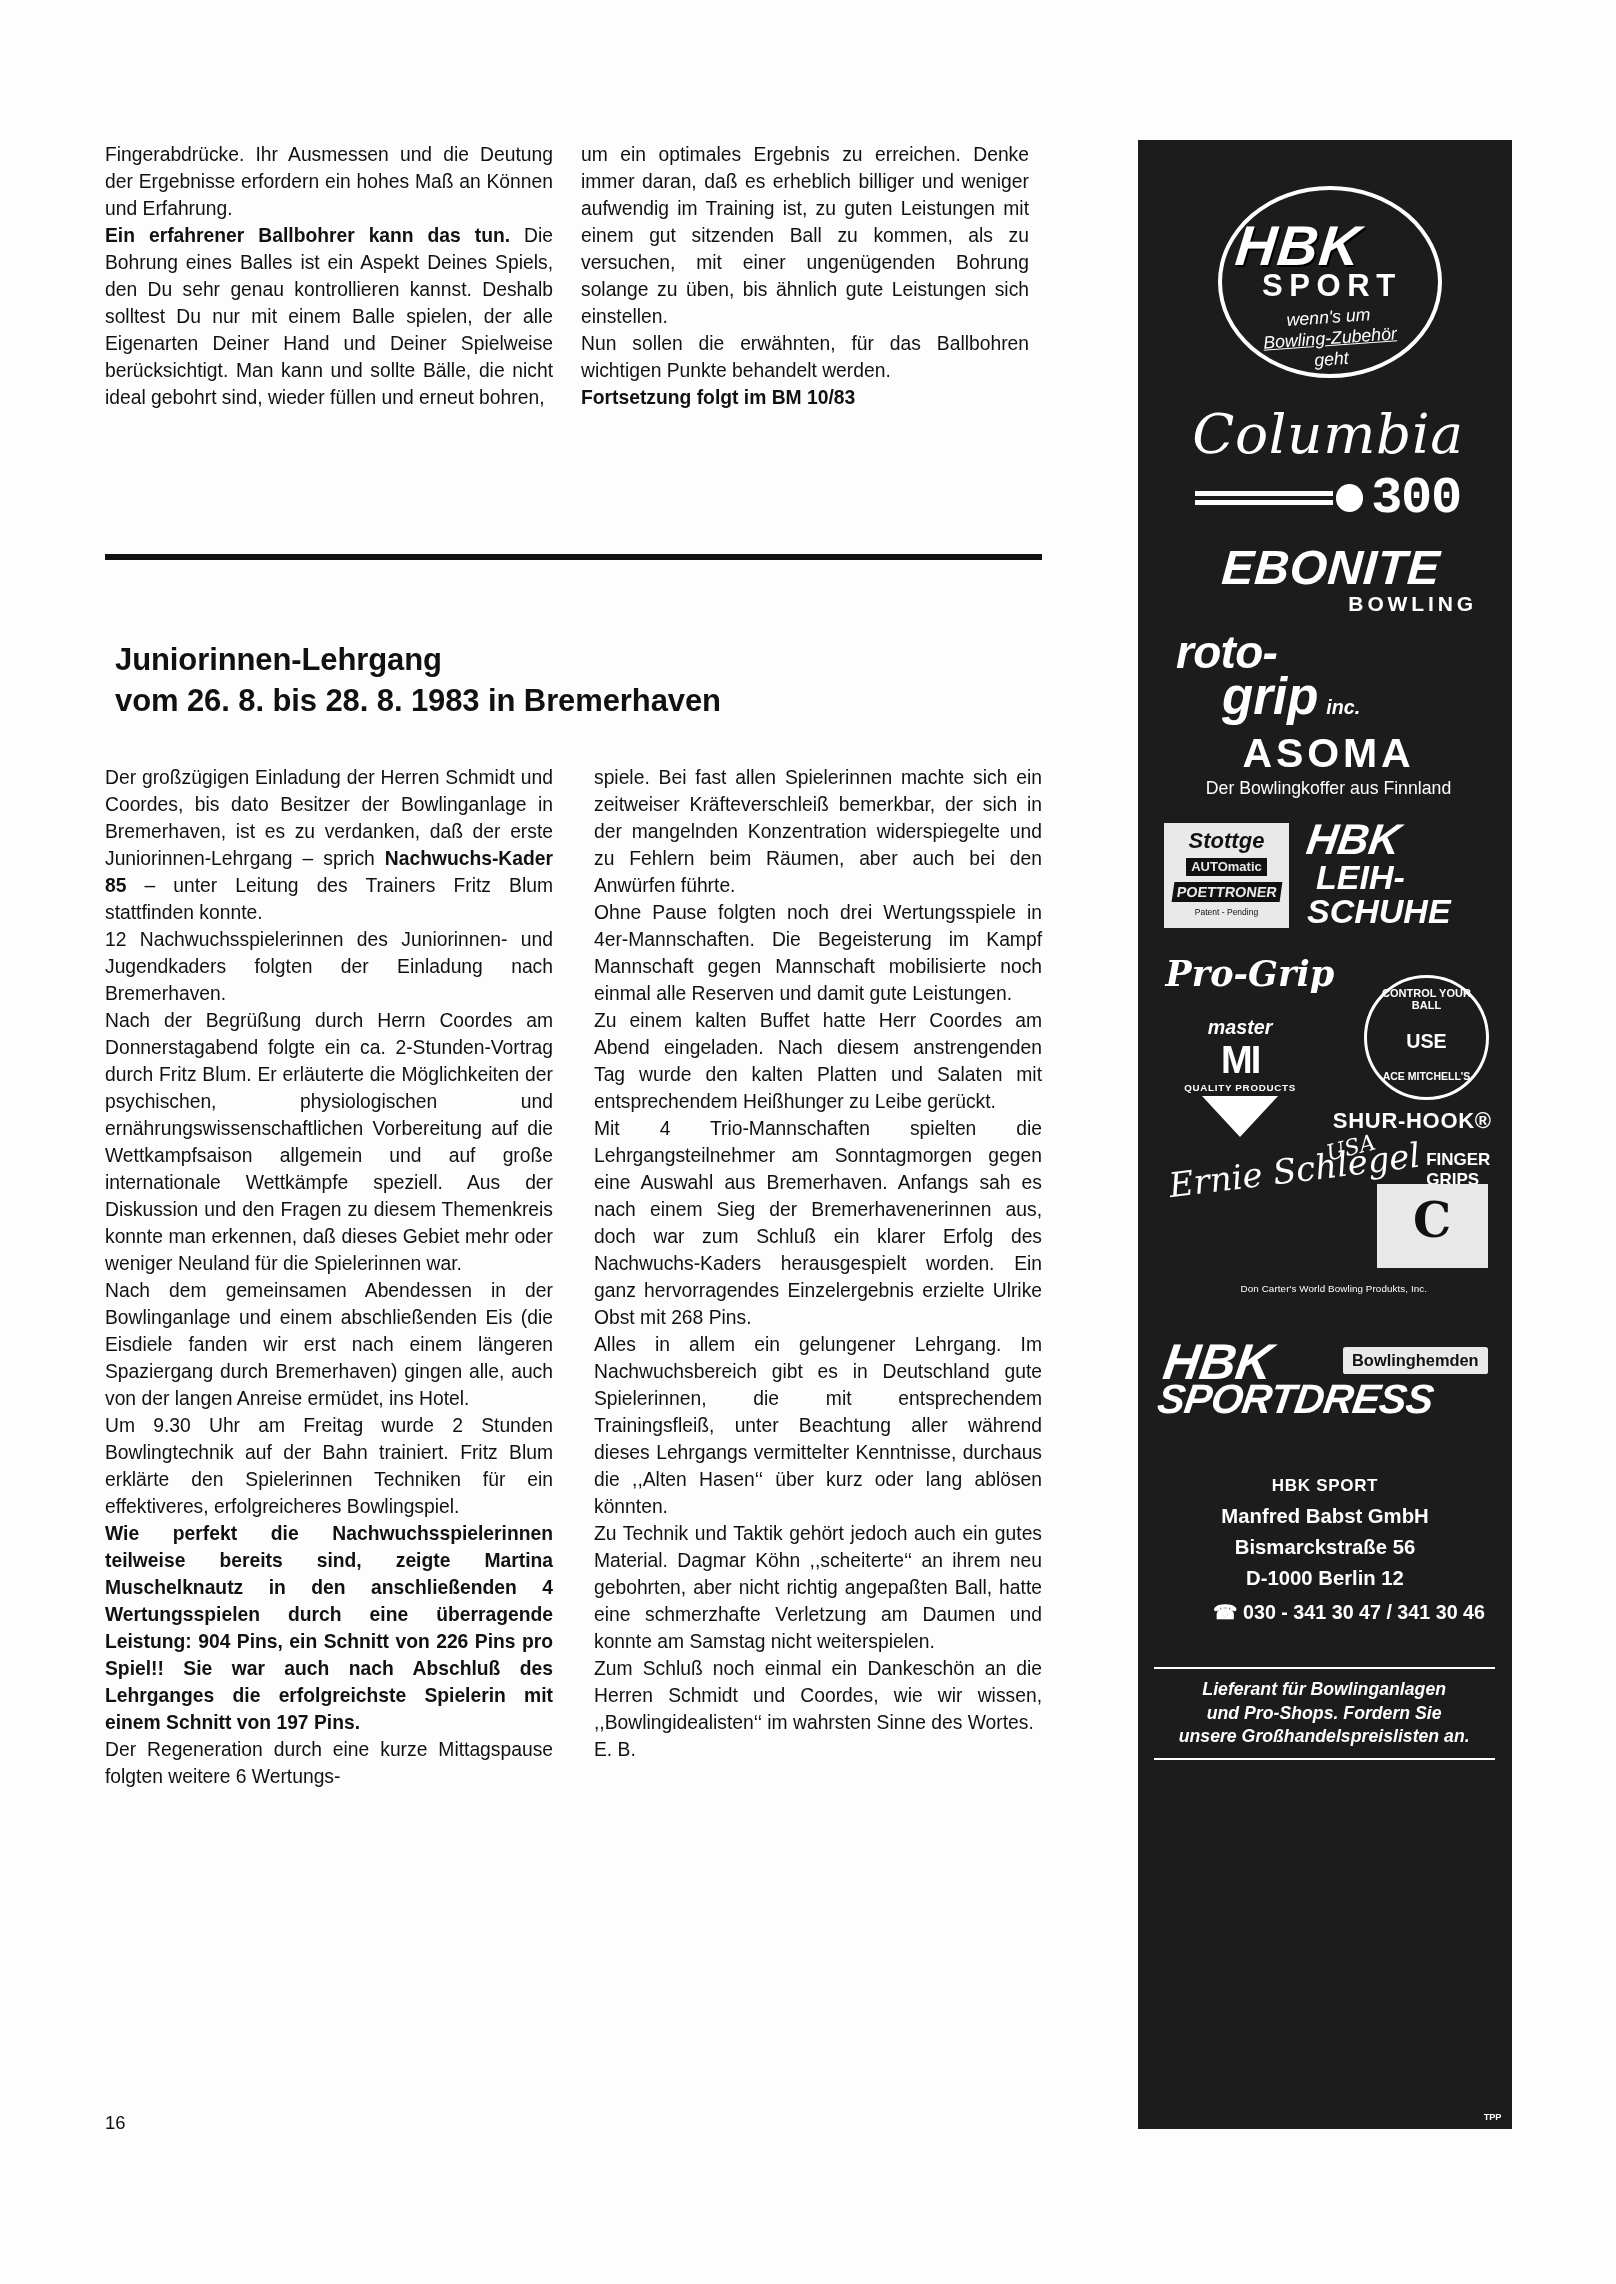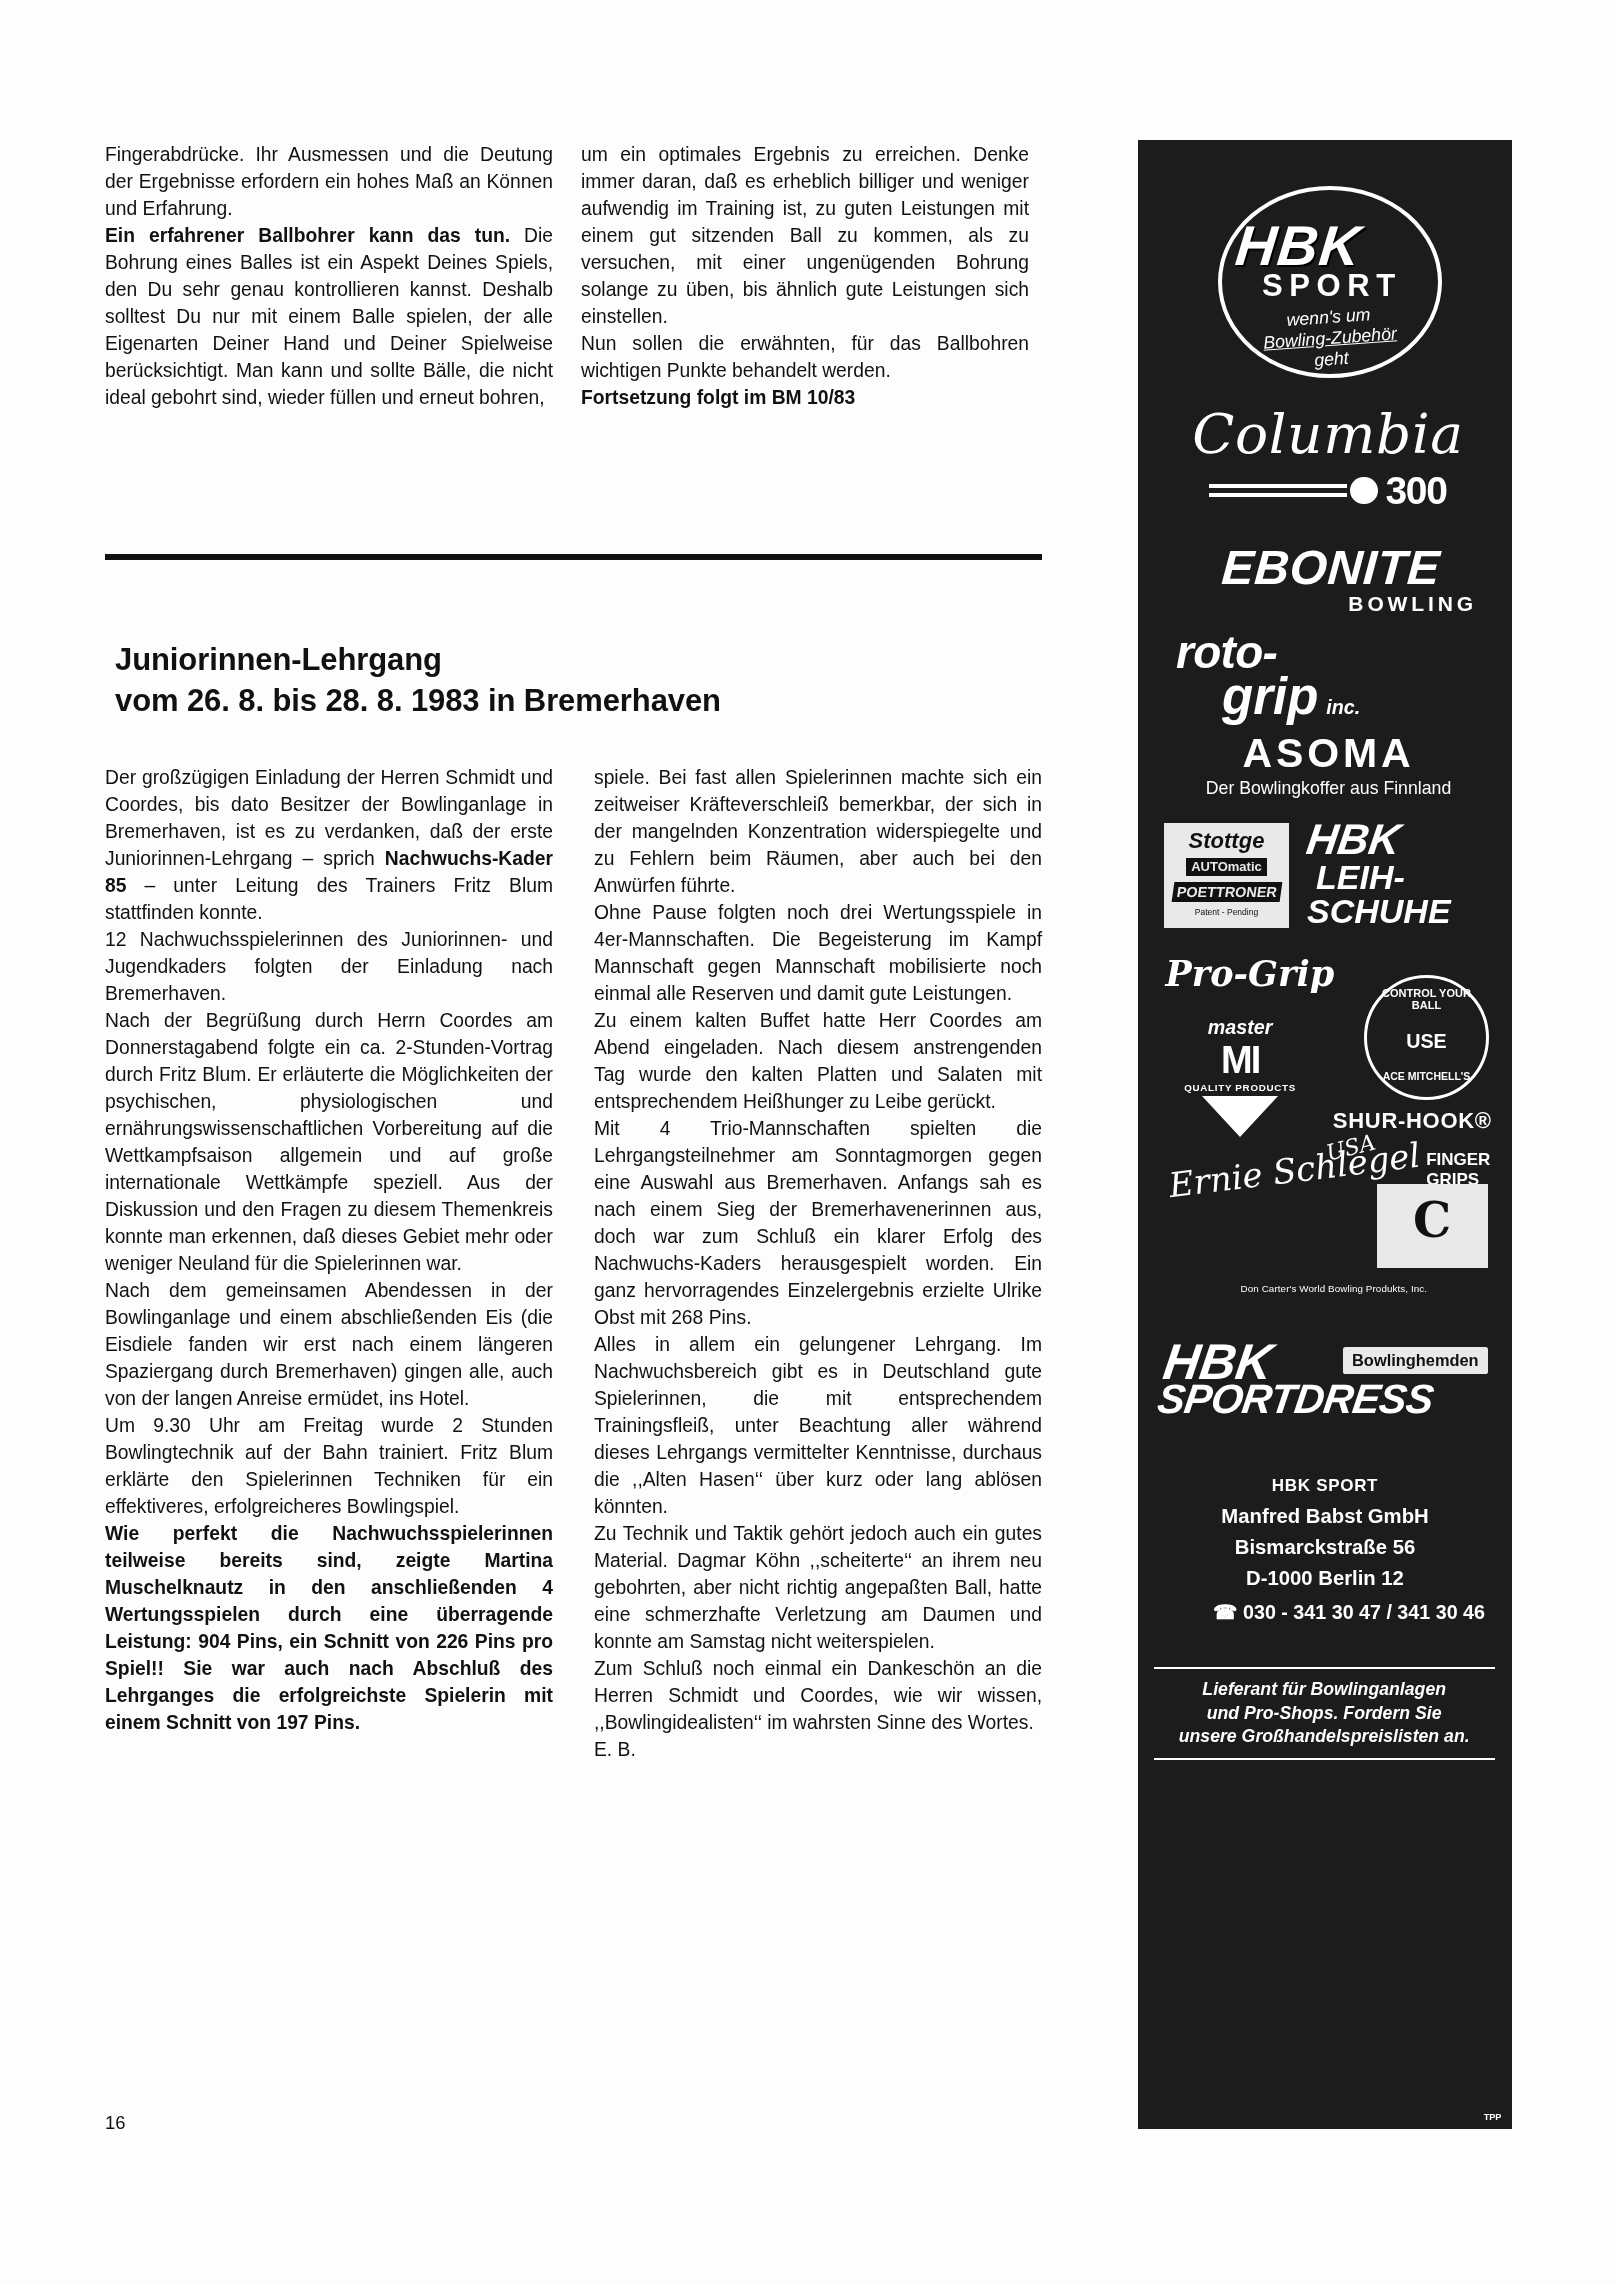--- a/index.html
+++ b/index.html
@@ -195,23 +195,24 @@
     height: 4.6px;
     background: #fff;
     margin: 4.6px 0;
   }
   .columbia .dot {
     width: 27.5px; height: 27.5px; border-radius: 50%;
     background: #fff;
     margin: 0 7.9px 0 2.6px;
   }
   .columbia .num {
-    font-size: 39px;
+    font-size: 52px;
     font-weight: bold;
     letter-spacing: -1.3px;
+    font-family: Liberation Mono, monospace;
   }
 
   
   .ebonite {
     position: absolute;
     left: 39px;
     top: 400px;
     width: 308px;
     text-align: center;
   }
@@ -510,20 +511,21 @@
   </div>
 
   <div class="main-article">
     <div class="col">
       <p><span>Der großzügigen Einladung der Herren Schmidt und Coordes, bis dato Besitzer der Bowlinganlage in Bremerhaven, ist es zu verdanken, daß der erste Juniorinnen-Lehrgang – sprich </span><b>Nachwuchs-Kader 85</b><span> – unter Leitung des Trainers Fritz Blum stattfinden konnte.</span></p>
       <p>12 Nachwuchsspielerinnen des Juniorinnen- und Jugendkaders folgten der Einladung nach Bremerhaven.</p>
       <p>Nach der Begrüßung durch Herrn Coordes am Donnerstagabend folgte ein ca. 2-Stunden-Vortrag durch Fritz Blum. Er erläuterte die Möglichkeiten der psychischen, physiologischen und ernährungswissenschaftlichen Vorbereitung auf die Wettkampfsaison allgemein und auf große internationale Wettkämpfe speziell. Aus der Diskussion und den Fragen zu diesem Themenkreis konnte man erkennen, daß dieses Gebiet mehr oder weniger Neuland für die Spielerinnen war.</p>
       <p>Nach dem gemeinsamen Abendessen in der Bowlinganlage und einem abschließenden Eis (die Eisdiele fanden wir erst nach einem längeren Spaziergang durch Bremerhaven) gingen alle, auch von der langen Anreise ermüdet, ins Hotel.</p>
       <p>Um 9.30 Uhr am Freitag wurde 2 Stunden Bowlingtechnik auf der Bahn trainiert. Fritz Blum erklärte den Spielerinnen Techniken für ein effektiveres, erfolgreicheres Bowlingspiel.</p>
       <p class="bolded">Wie perfekt die Nachwuchsspielerinnen teilweise bereits sind, zeigte Martina Muschelknautz in den anschließenden 4 Wertungsspielen durch eine überragende Leistung: 904 Pins, ein Schnitt von 226 Pins pro Spiel!! Sie war auch nach Abschluß des Lehrganges die erfolgreichste Spielerin mit einem Schnitt von 197 Pins.</p>
+      <p>Der Regeneration durch eine kurze Mittagspause folgten weitere 6 Wertungs-</p>
     </div>
     <div class="col">
       <p>spiele. Bei fast allen Spielerinnen machte sich ein zeitweiser Kräfteverschleiß bemerkbar, der sich in der mangelnden Konzentration widerspiegelte und zu Fehlern beim Räumen, aber auch bei den Anwürfen führte.</p>
       <p>Ohne Pause folgten noch drei Wertungsspiele in 4er-Mannschaften. Die Begeisterung im Kampf Mannschaft gegen Mannschaft mobilisierte noch einmal alle Reserven und damit gute Leistungen.</p>
       <p>Zu einem kalten Buffet hatte Herr Coordes am Abend eingeladen. Nach diesem anstrengenden Tag wurde den kalten Platten und Salaten mit entsprechendem Heißhunger zu Leibe gerückt.</p>
       <p>Mit 4 Trio-Mannschaften spielten die Lehrgangsteilnehmer am Sonntagmorgen gegen eine Auswahl aus Bremerhaven. Anfangs sah es nach einem Sieg der Bremerhavenerinnen aus, doch war zum Schluß ein klarer Erfolg des Nachwuchs-Kaders herausgespielt worden. Ein ganz hervorragendes Einzelergebnis erzielte Ulrike Obst mit 268 Pins.</p>
       <p>Alles in allem ein gelungener Lehrgang. Im Nachwuchsbereich gibt es in Deutschland gute Spielerinnen, die mit entsprechendem Trainingsfleiß, unter Beachtung aller während dieses Lehrgangs vermittelter Kenntnisse, durchaus die ,,Alten Hasen‘‘ über kurz oder lang ablösen könnten.</p>
       <p>Zu Technik und Taktik gehört jedoch auch ein gutes Material. Dagmar Köhn ,,scheiterte‘‘ an ihrem neu gebohrten, aber nicht richtig angepaßten Ball, hatte eine schmerzhafte Verletzung am Daumen und konnte am Samstag nicht weiterspielen.</p>
       <p>Zum Schluß noch einmal ein Dankeschön an die Herren Schmidt und Coordes, wie wir wissen, ,,Bowlingidealisten‘‘ im wahrsten Sinne des Wortes.</p>
       <p class="sig">E. B.</p>

